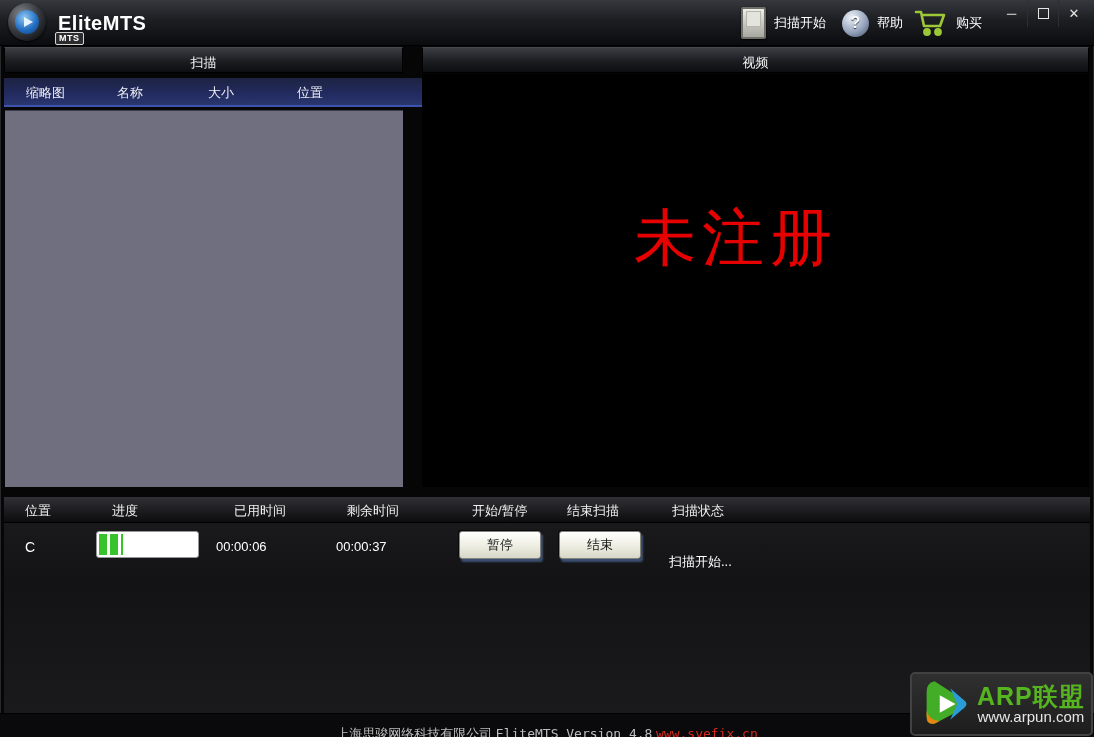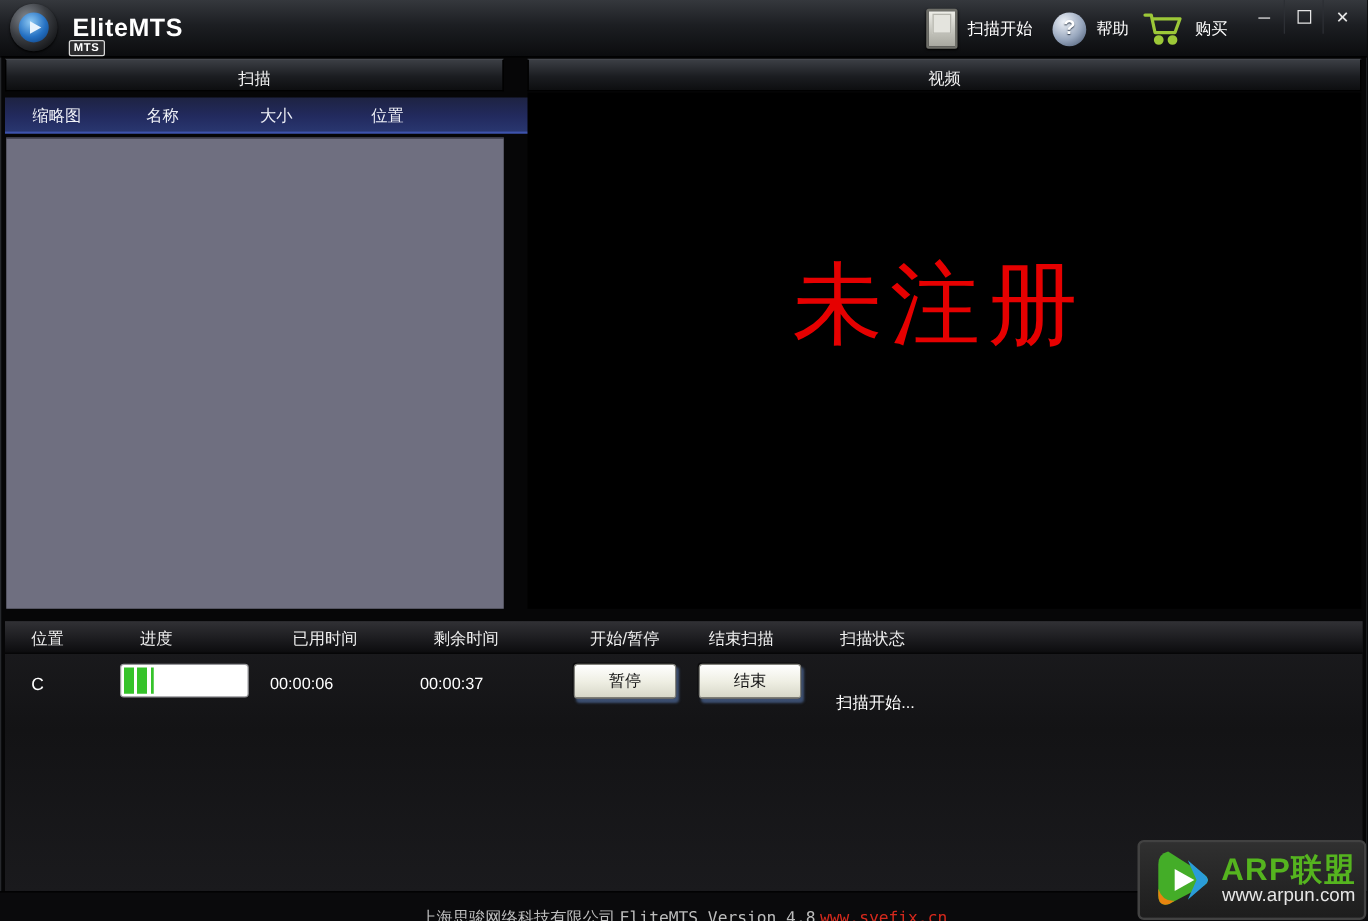--- a/index.html
+++ b/index.html
@@ -65,21 +65,21 @@
     background:linear-gradient(180deg,#1e2342 0%,#222a5e 55%,#29366f 100%);
     border-bottom:2px solid #3e53ac; color:#eef0f6; font-size:13px;
   }
   .scan-col { position:absolute; top:6px; }
   .scan-list { position:absolute; left:5px; top:110px; width:398px; height:377px; background:#6f6f80; border-top:1px solid #3b3b49; }
   
   .video-area { position:absolute; left:422px; top:74px; width:667px; height:413px; background:#000; }
   .watermark {
     position:absolute; left:212px; top:122px;
     font-family:"Liberation Serif","DejaVu Serif",serif;
-    font-size:72px; color:#e60000; letter-spacing:6px; white-space:nowrap;
+    font-size:62px; color:#e60000; letter-spacing:6px; white-space:nowrap;
   }
   
   .bottom-panel { position:absolute; left:4px; top:497px; width:1086px; height:216px; background:linear-gradient(180deg,#1c1c1f 0%,#131315 40%,#1a1a1d 100%); }
   .status-hd {
     position:absolute; left:0; top:0; width:100%; height:26px;
     background:linear-gradient(180deg,#313135 0%,#17171a 70%,#0c0c0e 100%);
     border-bottom:1px solid #000; color:#f0f0f0; font-size:13px;
   }
   .st-col { position:absolute; top:5px; }
   .st-cell { position:absolute; color:#ffffff; font-size:13px; }

